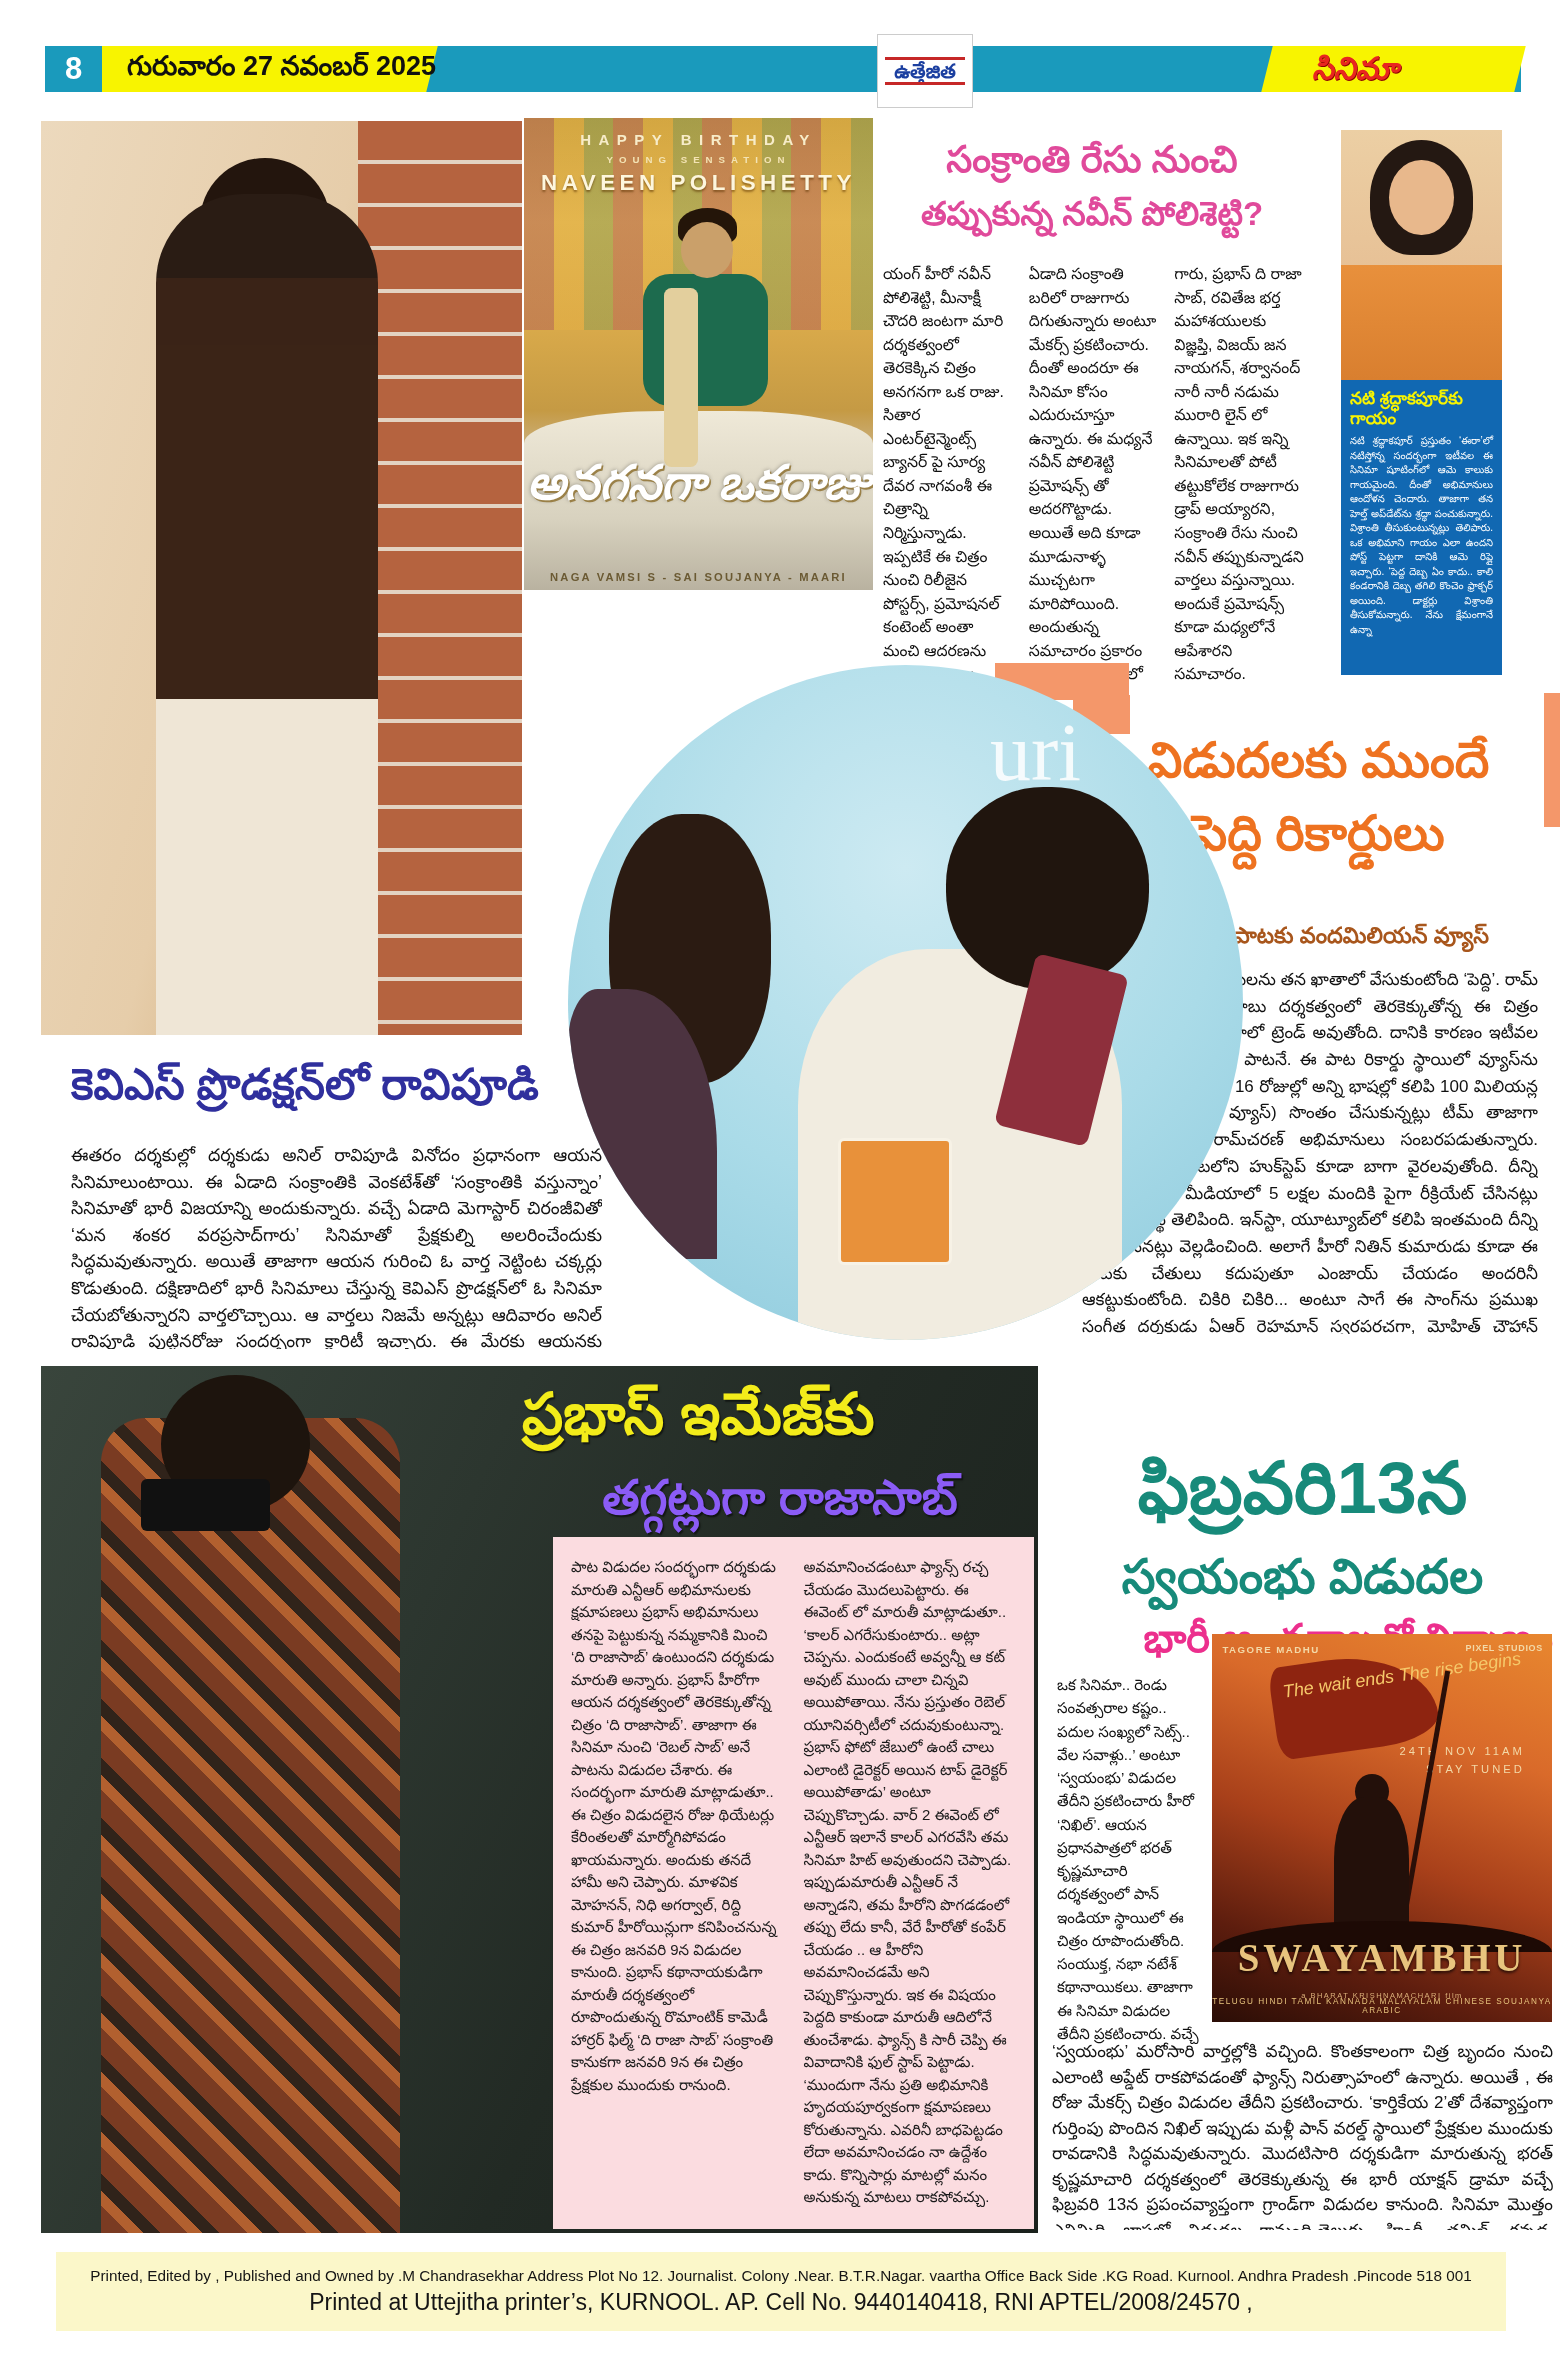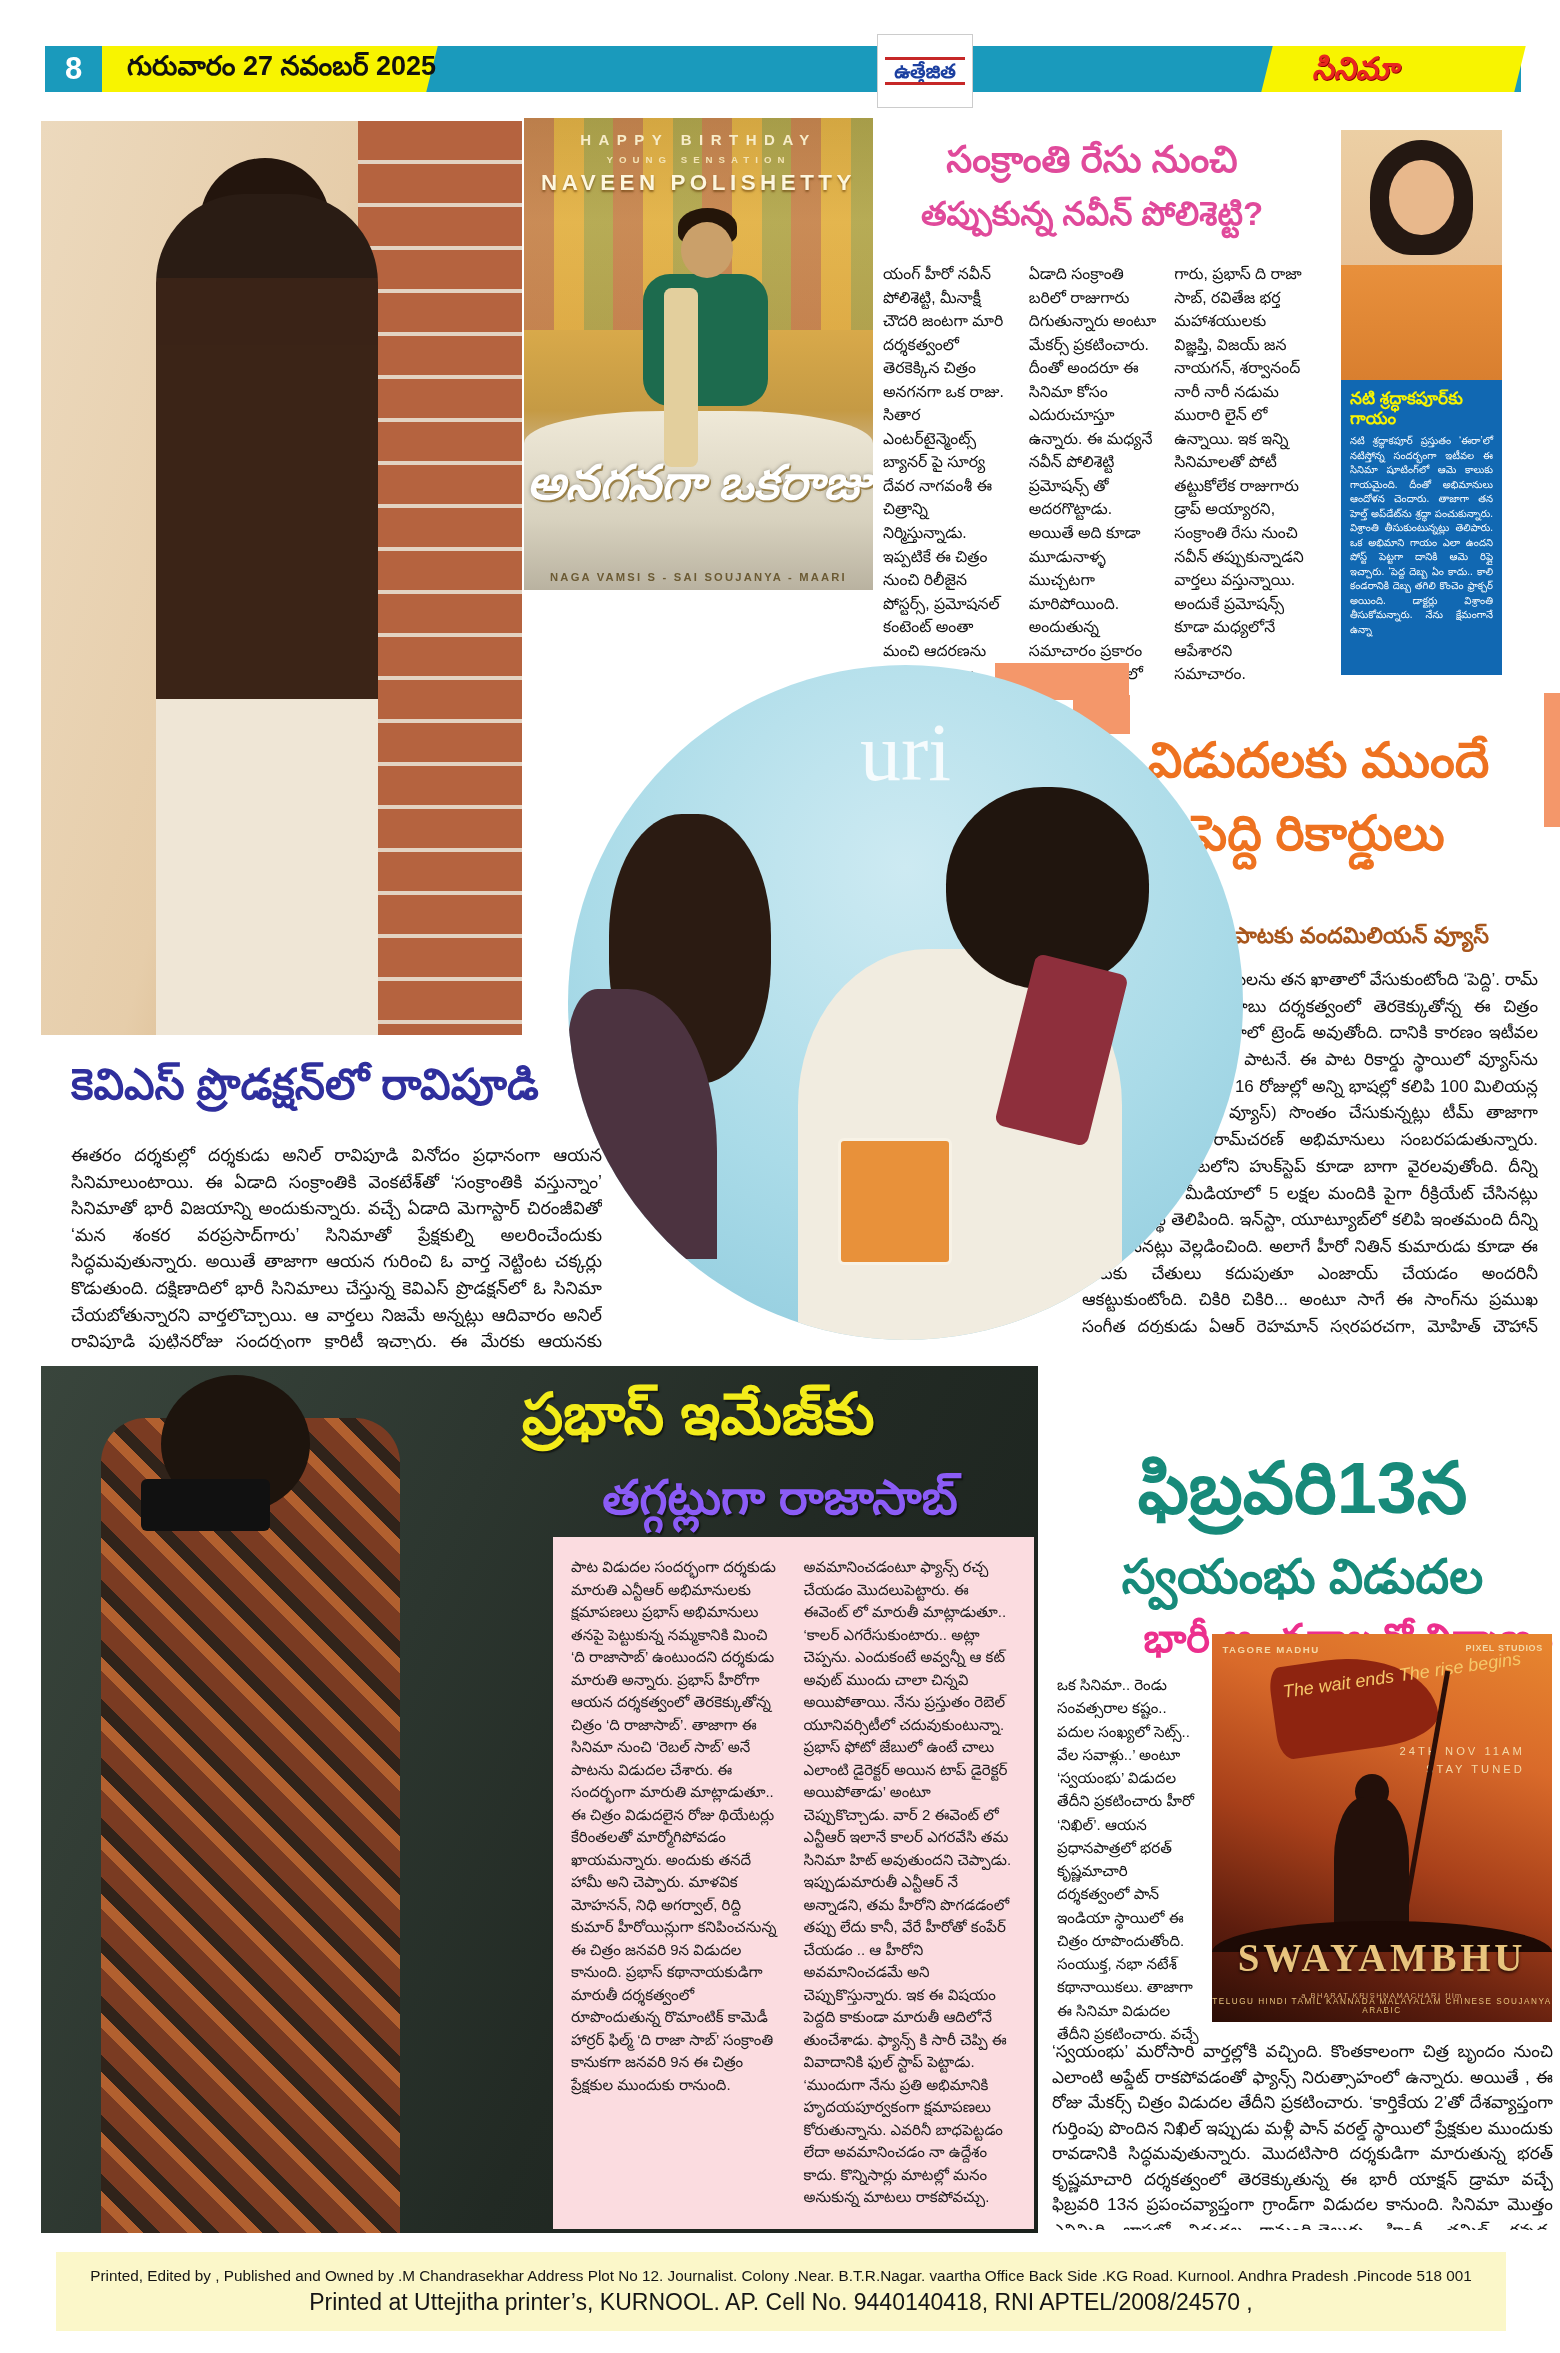--- a/index.html
+++ b/index.html
@@ -70,21 +70,21 @@
   .accent-c{left:1544px;top:693px;width:16.4px;height:134px;background:#f4976a;}
   .peddi-hl1{left:1103px;top:732px;width:431px;text-align:center;color:#ee7220;font-size:49px;font-weight:bold;}
   .peddi-hl2{left:1103px;top:805px;width:431px;text-align:center;color:#ee7220;font-size:49px;font-weight:bold;}
   .peddi-sub{left:1090px;top:923px;width:446px;text-align:center;color:#a8561c;font-size:22.4px;font-weight:bold;}
   .peddi-body{left:1082px;top:967px;width:456px;height:367px;font-size:17px;line-height:1.57;
               color:#101010;text-align:justify;overflow:hidden;}
 
   
   .circle-peddi{left:568px;top:665px;width:675px;height:675px;border-radius:50%;overflow:hidden;
     background:radial-gradient(circle at 50% 30%,#cdeaf2 0%,#aadbe8 55%,#8cc9dc 100%);}
-  .cp-watermark{position:absolute;left:24%;top:6%;width:52%;text-align:center;color:rgba(255,255,255,.85);
+  .cp-watermark{position:absolute;left:24%;top:6%;width:52%;text-align:right;color:rgba(255,255,255,.85);
     font-family:"Liberation Serif",serif;font-size:82px;}
   .cp-rc-hair{position:absolute;left:56%;top:18%;width:30%;height:30%;background:#20150e;border-radius:48%;}
   .cp-rc-shirt{position:absolute;left:34%;top:42%;width:48%;height:58%;background:#f1ece0;border-radius:40% 40% 0 0;}
   .cp-rc-scarf{position:absolute;left:66%;top:44%;width:14%;height:26%;background:#8e2f3c;border-radius:9px;transform:rotate(14deg);}
   .cp-jk-hair{position:absolute;left:6%;top:22%;width:24%;height:40%;background:#2b1b12;border-radius:45%;}
   .cp-jk-dress{position:absolute;left:0;top:48%;width:22%;height:40%;background:#4c3340;border-radius:20% 60% 0 0;}
   .cp-patch{position:absolute;left:40%;top:70%;width:16%;height:18%;background:#e8913a;border-radius:6px;border:3px solid #f7f2e6;}
 
   
   .kvs-hl{left:71px;top:1060px;width:529px;color:#2f2f9d;font-size:43px;font-weight:bold;}

